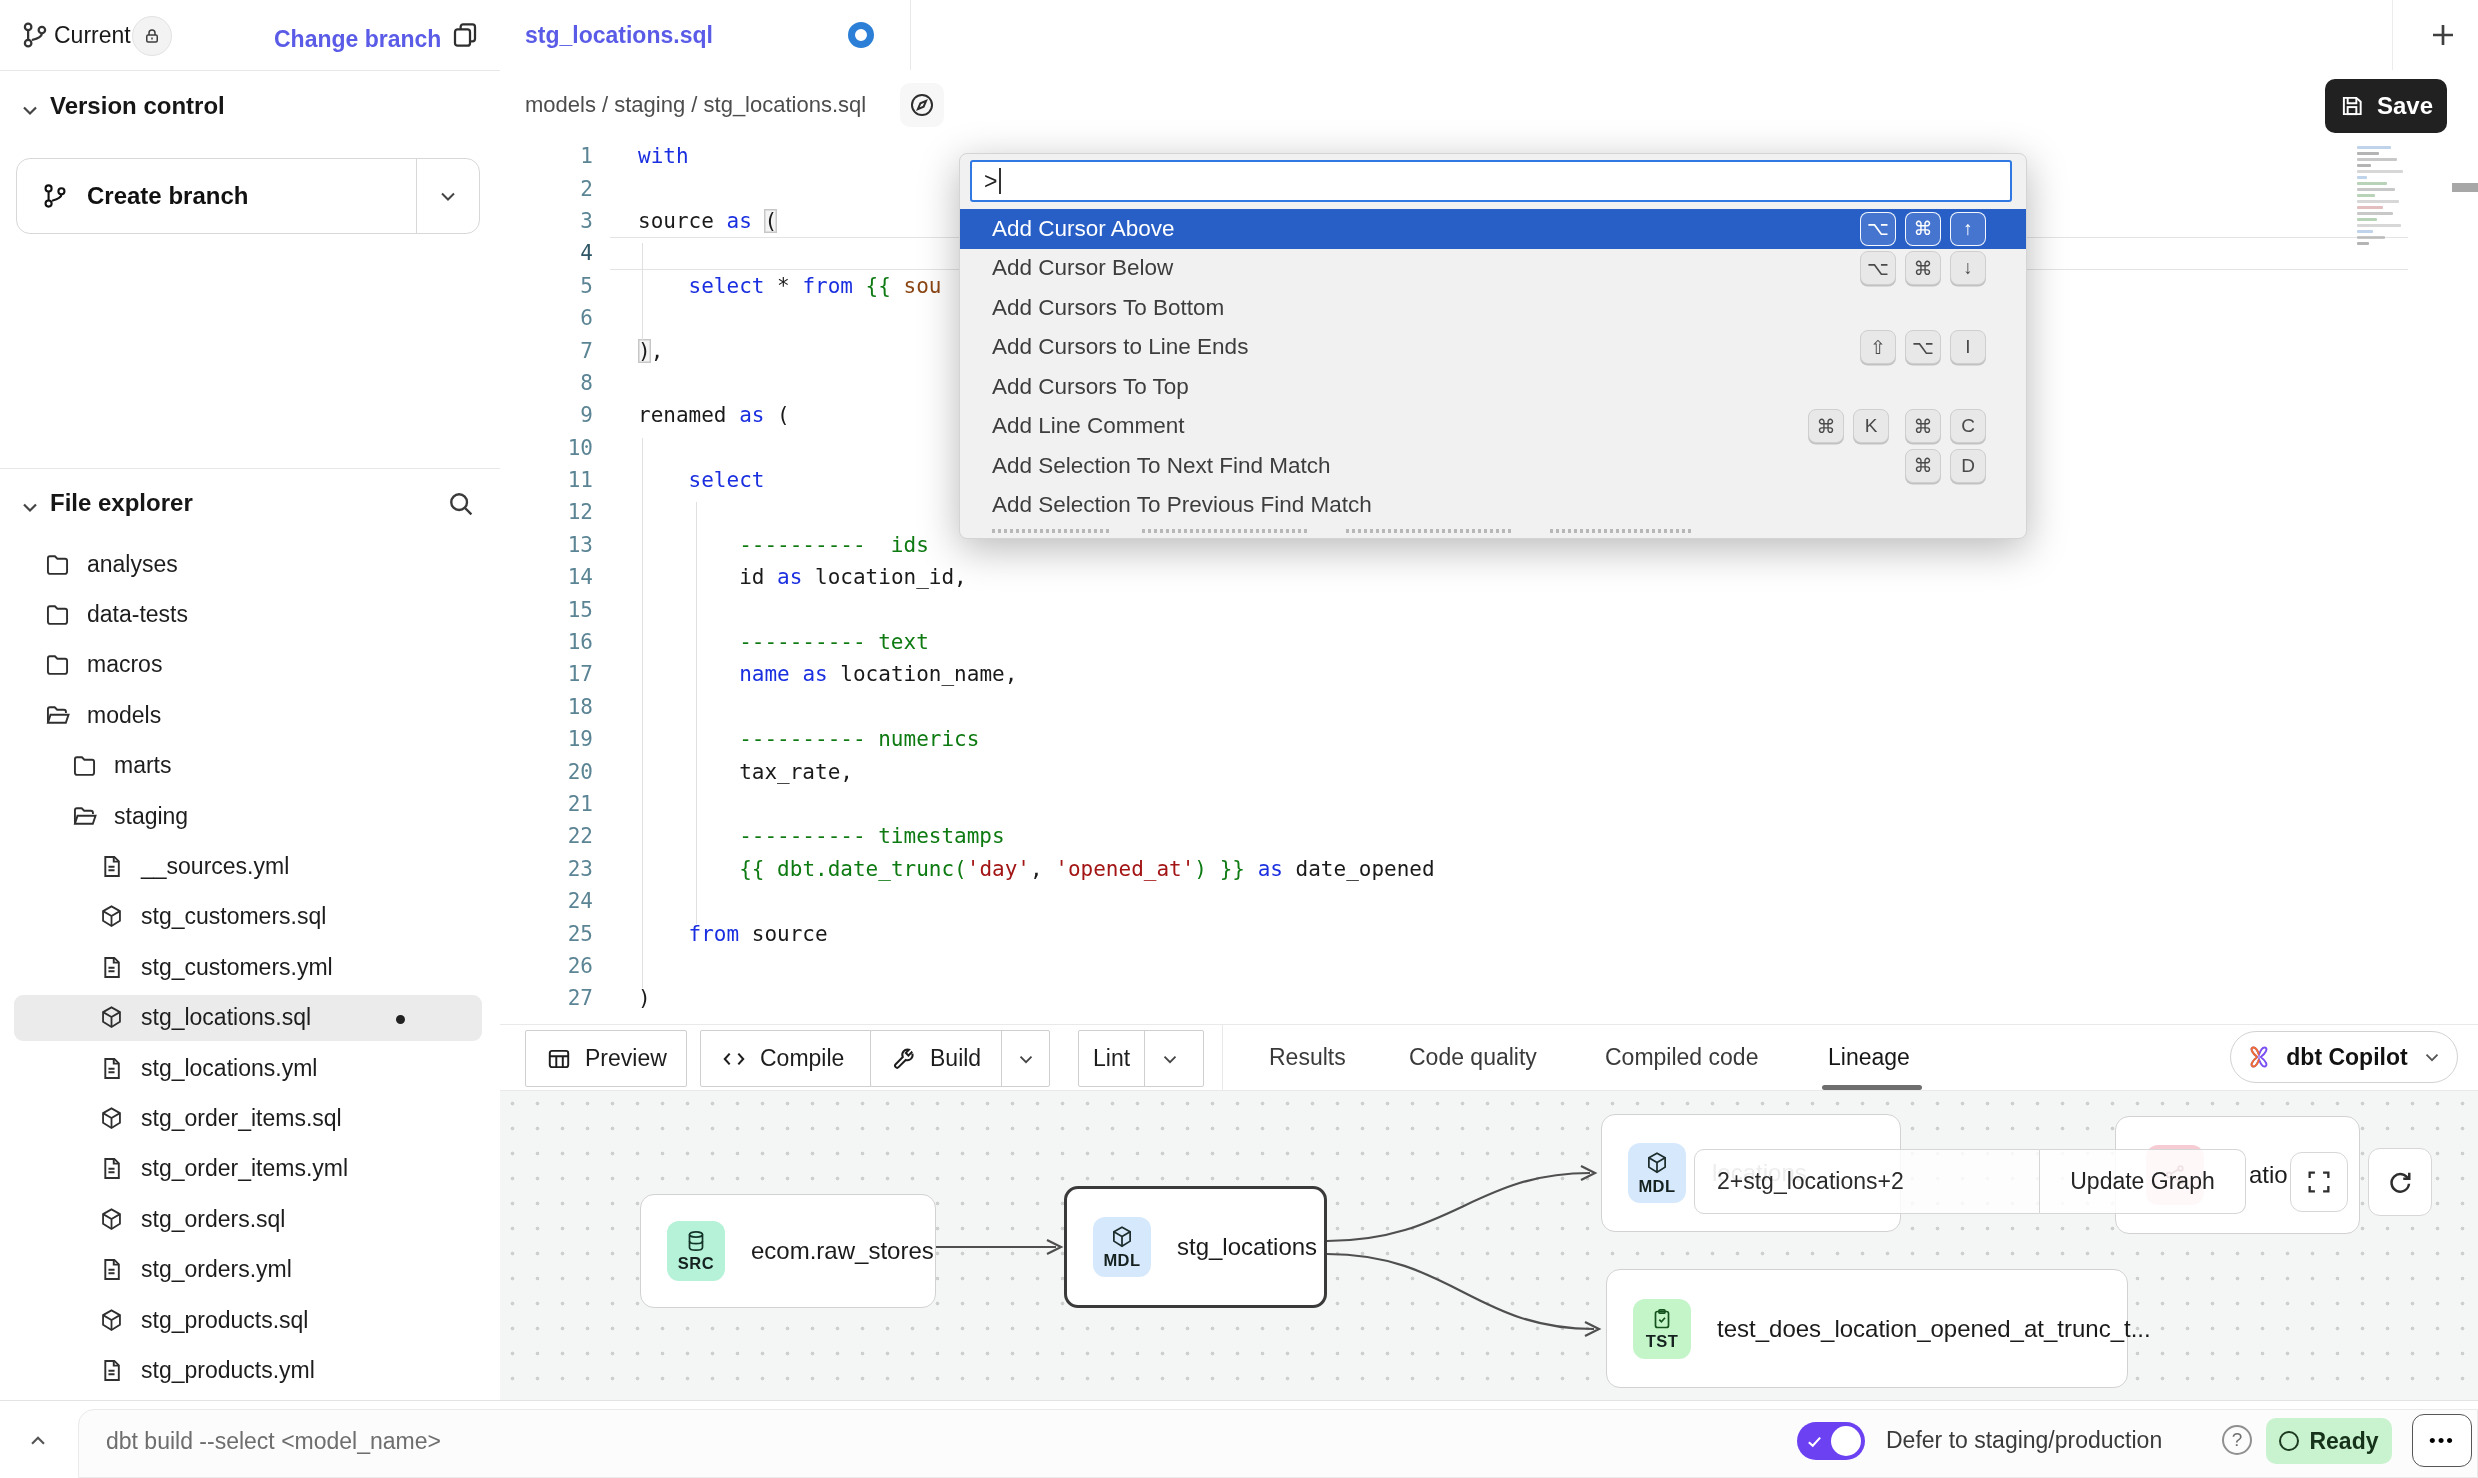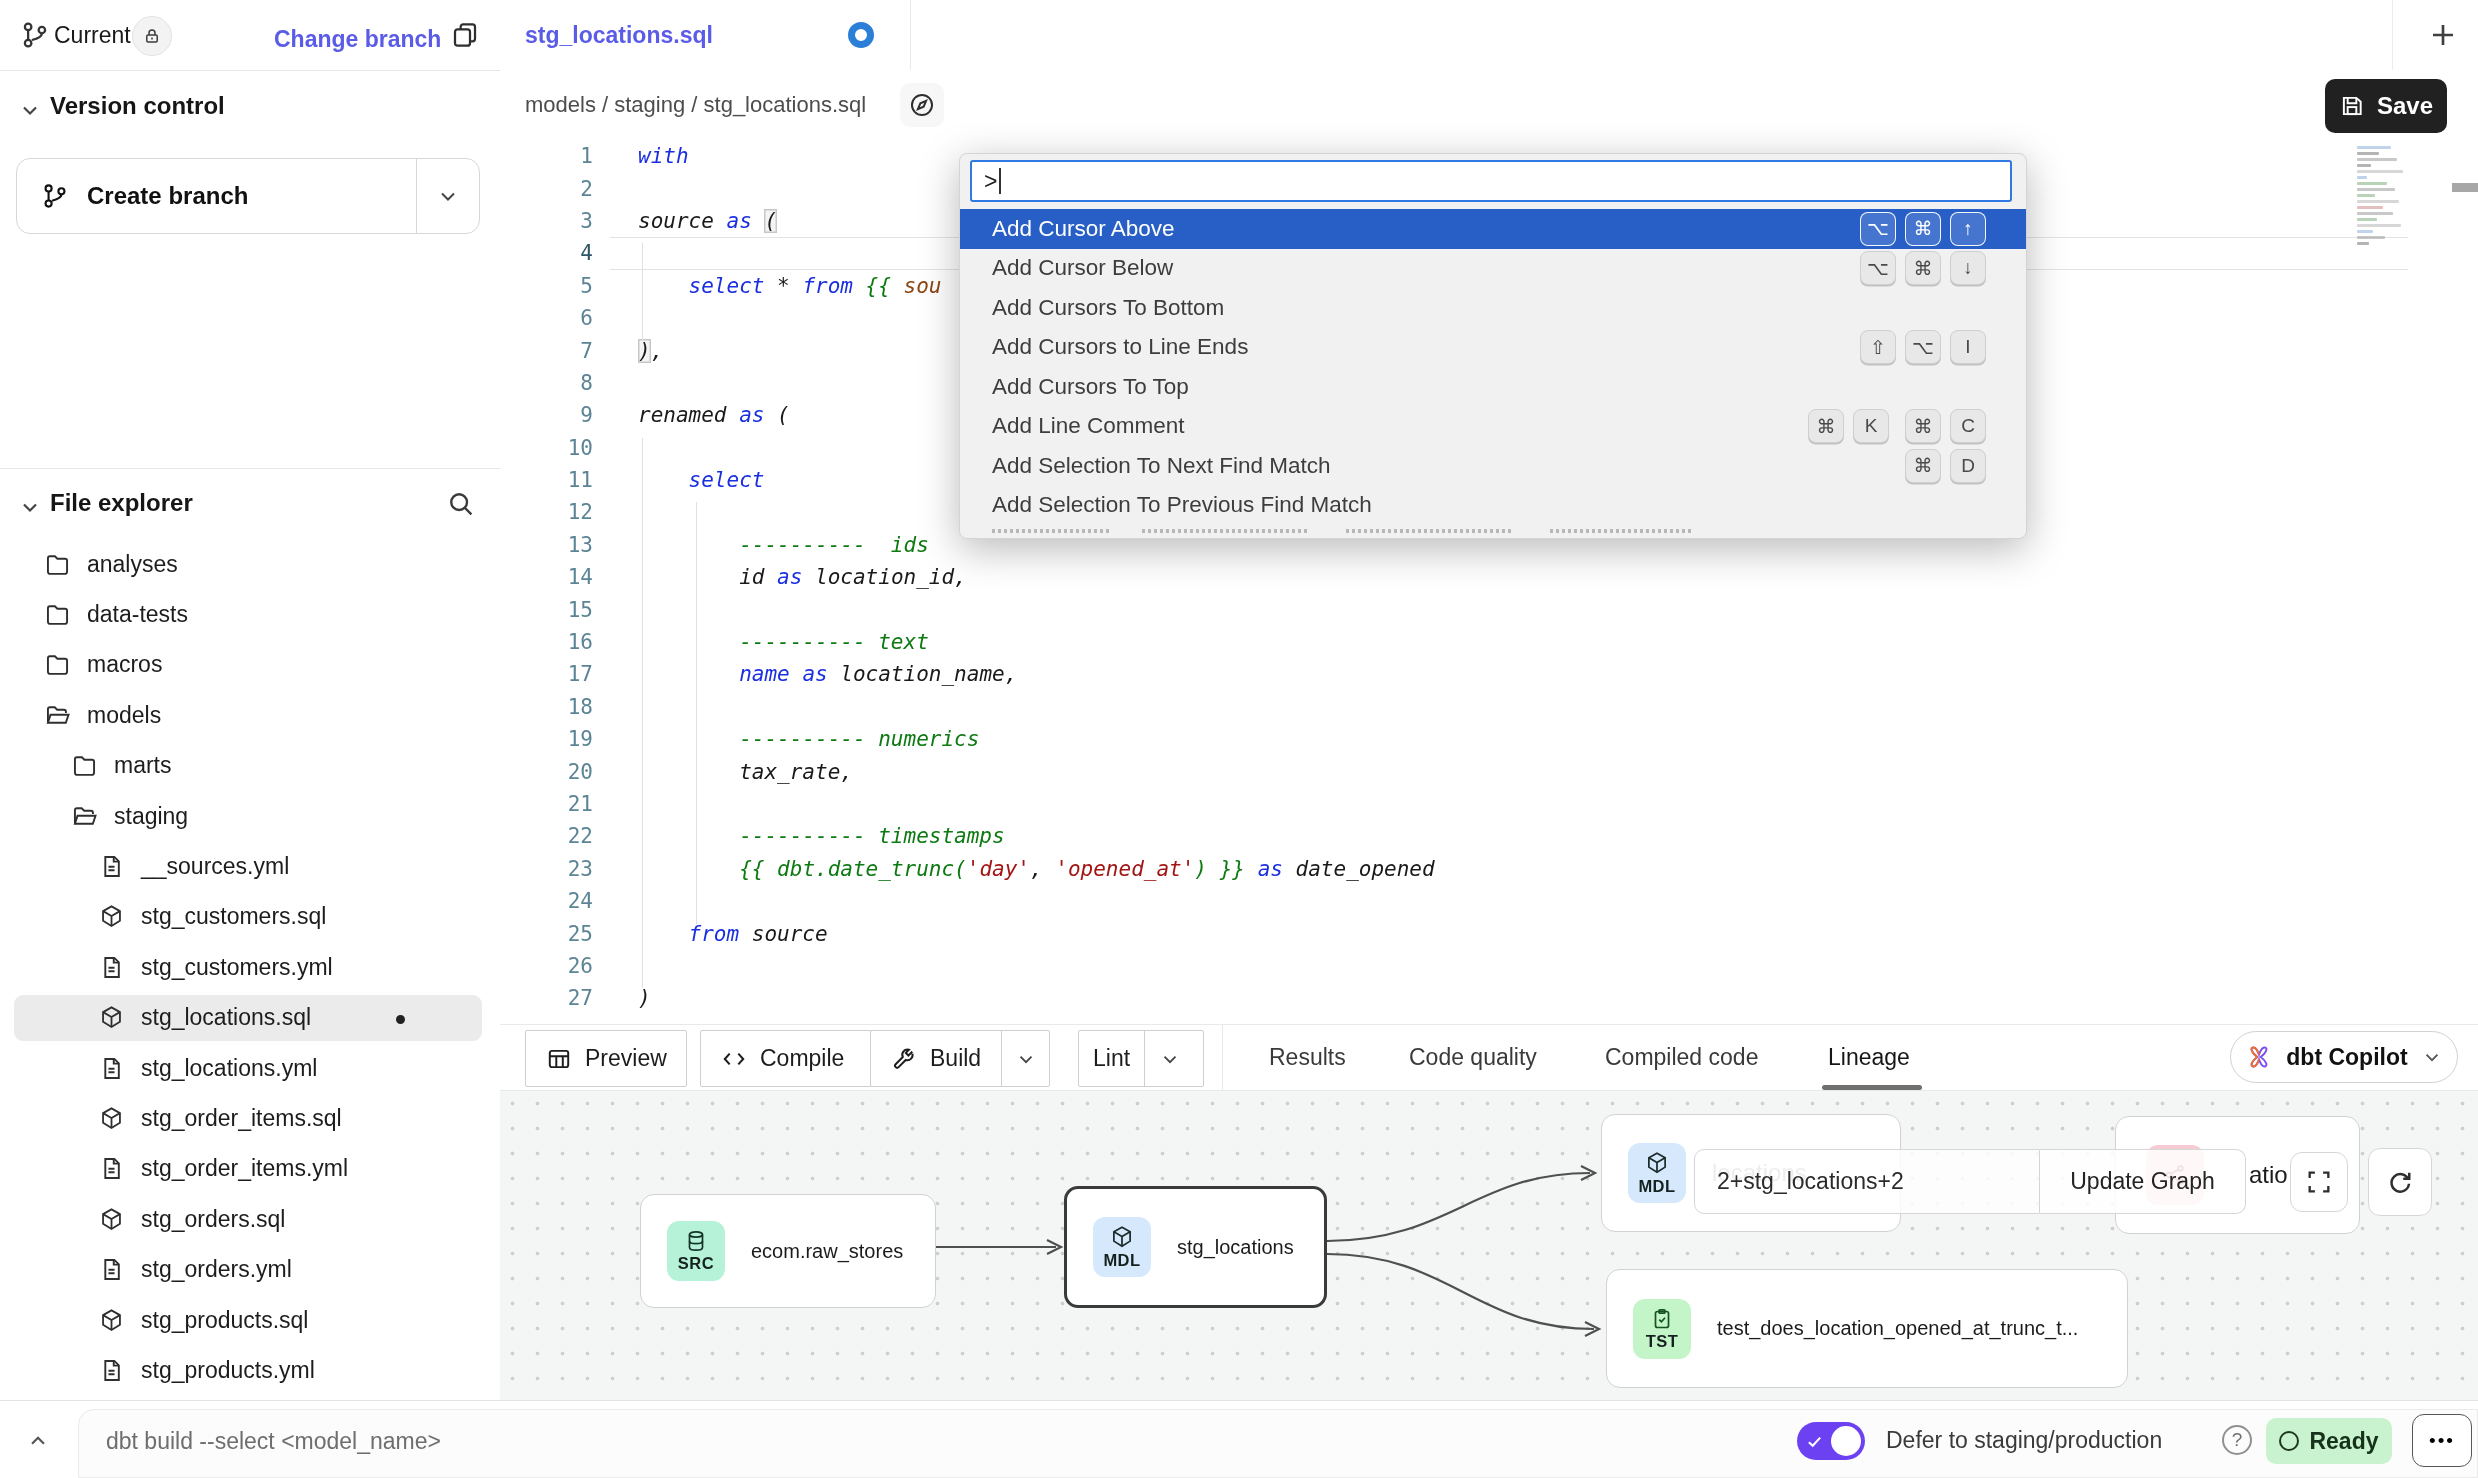--- a/index.html
+++ b/index.html
@@ -39,21 +39,21 @@
   #plus-btn{position:absolute;right:16px;top:16px;width:38px;height:38px;display:flex;align-items:center;justify-content:center;cursor:pointer;}
   #crumb-row{position:absolute;left:500px;top:70px;right:0;height:70px;background:#fff;border-bottom:1px solid #ededed;}
   #breadcrumb{position:absolute;left:25px;top:0;height:70px;line-height:70px;font-size:22px;color:#4d4d4d;}
   #compass-btn{position:absolute;left:400px;top:13px;width:44px;height:44px;border-radius:10px;background:#f7f7f7;display:flex;align-items:center;justify-content:center;cursor:pointer;}
   #save-btn{position:absolute;right:31px;top:9px;width:122px;height:54px;border-radius:10px;background:#212121;color:#fff;font-size:24px;font-weight:600;display:flex;align-items:center;justify-content:center;gap:12px;cursor:pointer;}
 
   
   #editor{position:absolute;left:500px;top:140px;right:0;height:884px;background:#fff;overflow:hidden;}
   .code-row{position:relative;height:32.4px;display:flex;align-items:center;font-family:"DejaVu Sans Mono",monospace;font-size:21px;white-space:pre;}
   .code-row .ln{width:93px;text-align:right;color:#5b8494;flex:0 0 auto;}
-  .code-row .lc{padding-left:45px;color:#1a1a1a;font-style:italic;}
+  .code-row .lc{padding-left:45px;color:#1a1a1a;}
   .code-row.current .ln{color:#2f5666;}
   .code-row.current::after{content:"";position:absolute;left:110px;right:70px;top:0;bottom:0;border-top:1px solid #e3e3e3;border-bottom:1px solid #e3e3e3;pointer-events:none;}
   .tk-k{color:#1a2fe0;} .tk-c{color:#0e7a12;} .tk-j{color:#0e7a12;} .tk-s{color:#a31515;} .tk-r{color:#8b4513;}
   .tk-b{background:#f4f4f4;box-shadow:inset 0 0 0 1.5px #c7c7c7;}
   .iguide{position:absolute;width:0;border-left:1px solid #e0e0e0;}
   #minimap{position:absolute;right:66px;top:6px;width:55px;height:190px;}
   .mm-bar{height:3px;margin-bottom:3px;border-radius:1px;}
   #ruler-mark{position:absolute;right:0;top:43px;width:26px;height:9px;background:#a7a7a7;}
 
   
@@ -83,21 +83,21 @@
   #copilot-btn{position:absolute;right:20px;top:6px;width:226px;height:50px;border:1.5px solid #d2d2d2;border-radius:26px;background:#fff;display:flex;align-items:center;justify-content:center;gap:13px;font-size:23px;font-weight:600;color:#111;cursor:pointer;}
 
   
   #canvas{position:absolute;left:500px;top:1091px;right:0;bottom:78px;background-color:#f4f5f5;
     background-image:radial-gradient(#ced0d0 1.8px,transparent 2.1px);background-size:25px 25px;overflow:hidden;}
   .lnode{position:absolute;background:#fff;border:1.5px solid #d2d2d2;border-radius:14px;display:flex;align-items:center;gap:26px;padding-left:26px;box-sizing:border-box;}
   .lnode.selected{border:3px solid #3a3a3a;}
   .badge{width:58px;height:60px;border-radius:12px;display:flex;flex-direction:column;align-items:center;justify-content:center;gap:1px;flex:0 0 auto;}
   .badge .btxt{font-size:16.5px;font-weight:600;color:#15211f;letter-spacing:.5px;}
   .badge.src{background:#b5f2d8;} .badge.mdl{background:#d6e9fc;} .badge.tst{background:#c4f5c9;} .badge.exp{background:#f7cbd4;}
-  .nlabel{font-size:20px;color:#1b1b1b;white-space:nowrap;}
+  .nlabel{font-size:24px;color:#1b1b1b;white-space:nowrap;}
   #overlay-search{position:absolute;left:1194px;top:58px;width:552px;height:65px;z-index:5;display:flex;}
   #graph-input{width:346px;height:100%;background:rgba(255,255,255,.82);border:1.5px solid #d6d6d6;border-radius:10px 0 0 10px;display:flex;align-items:center;box-sizing:border-box;}
   #graph-input span{margin-left:22px;font-size:23px;color:#2b2b2b;}
   #update-graph{width:206px;height:100%;background:rgba(255,255,255,.86);border:1.5px solid #d6d6d6;border-left:none;border-radius:0 10px 10px 0;display:flex;align-items:center;justify-content:center;font-size:23px;color:#242424;box-sizing:border-box;cursor:pointer;}
   .canvas-btn{position:absolute;background:#fff;border:1.5px solid #d7d7d7;border-radius:12px;display:flex;align-items:center;justify-content:center;cursor:pointer;z-index:6;}
   #ghost-label{position:absolute;left:110px;top:0;height:100%;display:flex;align-items:center;font-size:24px;color:#9a9a9a;}
   #partial-label{position:absolute;left:133px;top:0;height:100%;display:flex;align-items:center;font-size:24px;color:#1b1b1b;}
 
   
   #statusbar{position:absolute;left:0;top:1400px;right:0;height:78px;background:#fff;border-top:1px solid #e3e3e3;box-sizing:border-box;}

